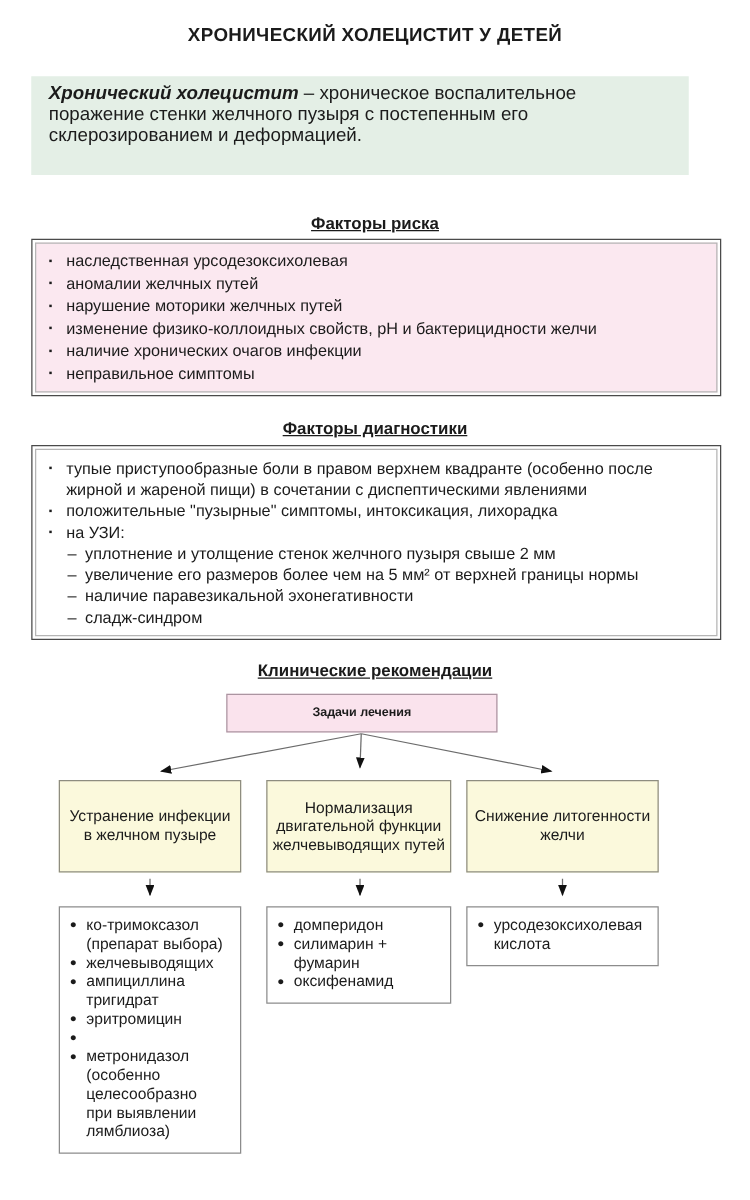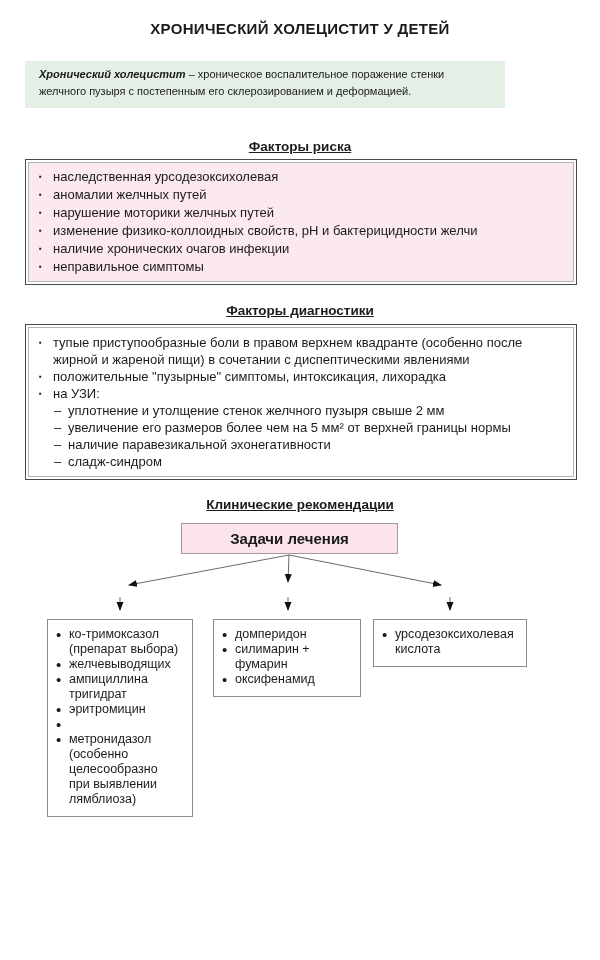--- a/index.html
+++ b/index.html
@@ -8,24 +8,24 @@
     background: #ffffff; color: #1b1b1b;
     font-family: "Liberation Sans", sans-serif;
     font-size: 13px;
   }
   .title {
     padding-top: 20px; text-align: center;
     font-size: 15px; font-weight: bold; letter-spacing: 0.3px;
     line-height: 18px;
   }
   .defbox {
-    box-sizing: border-box; width: 480px; margin: 23px 0 0 25px;
+    box-sizing: border-box; width: 526px; margin: 23px 0 0 25px;
     background: var(--definition-bg, #e4efe6);
-    padding: 5px 14px 8px 14px;
-    font-size: 11px; line-height: 17px;
+    padding: 5px 14px 23px 14px;
+    font-size: 15px; line-height: 17px;
   }
   .defbox .term { font-weight: bold; font-style: italic; }
   .heading {
     text-align: center; font-weight: bold; font-size: 13.5px;
     text-decoration: underline; line-height: 17px;
   }
   .h1m { margin-top: 30px; }
   .h2m { margin-top: 17px; }
   .h3m { margin-top: 16px; text-align: center; }
   .dbox {
@@ -45,21 +45,21 @@
   .li .m  { flex: 0 0 14px; }
   .li .m.sq { font-size: 8px; }
   .li .m.rd { flex-basis: 13px; font-size: 15px; line-height: 15px; }
   .li .t  { flex: 1 1 auto; }
   .sub { padding-left: 15px; }
   .taskbox {
     box-sizing: border-box; width: 217px; height: 31px; margin: 10px 0 0 181px;
     border: 1px solid var(--tasks-border, #ab95a1);
     background: var(--tasks-bg, #fae3ed);
     display: flex; align-items: center; justify-content: center;
-    font-weight: bold; font-size: 15px;
+    font-weight: bold; font-size: 10px;
   }
   svg.fan, svg.darr { display: block; }
   .aline { stroke: var(--arrow-line, #6b6b6b); stroke-width: 1; }
   .row { position: relative; }
   .row.goals { height: 74px; }
   .row.drugs { height: 268px; }
   .c1 { left: 47px;  width: 146px; }
   .c2 { left: 213px; width: 148px; }
   .c3 { left: 373px; width: 154px; }
   .goal {
@@ -164,20 +164,31 @@
     <defs>
       <marker id="ah" markerWidth="10" markerHeight="8" refX="8" refY="3.5" orient="auto">
         <path d="M0,0 L9,3.5 L0,7 Z" fill="#111111"></path>
       </marker>
     </defs>
     <line class="aline" x1="289" y1="1" x2="129" y2="31" marker-end="url(#ah)"></line>
     <line class="aline" x1="289" y1="1" x2="288" y2="28" marker-end="url(#ah)"></line>
     <line class="aline" x1="289" y1="1" x2="441" y2="31" marker-end="url(#ah)"></line>
   </svg>
 
+  <div class="row goals">
+    <div class="goal c1">
+        <span>Устранение инфекции в желчном пузыре</span>
+      </div>
+    <div class="goal c2">
+        <span>Нормализация двигательной функции желчевыводящих путей</span>
+      </div>
+    <div class="goal c3">
+        <span>Снижение литогенности желчи</span>
+      </div>
+  </div>
 
   <svg class="darr" width="600" height="27" xmlns="http://www.w3.org/2000/svg">
     <line class="aline" x1="120" y1="5" x2="120" y2="18" marker-end="url(#ah)"></line>
     <line class="aline" x1="288" y1="5" x2="288" y2="18" marker-end="url(#ah)"></line>
     <line class="aline" x1="450" y1="5" x2="450" y2="18" marker-end="url(#ah)"></line>
   </svg>
 
   <div class="row drugs">
     <div class="drug c1">
       <div class="li">

